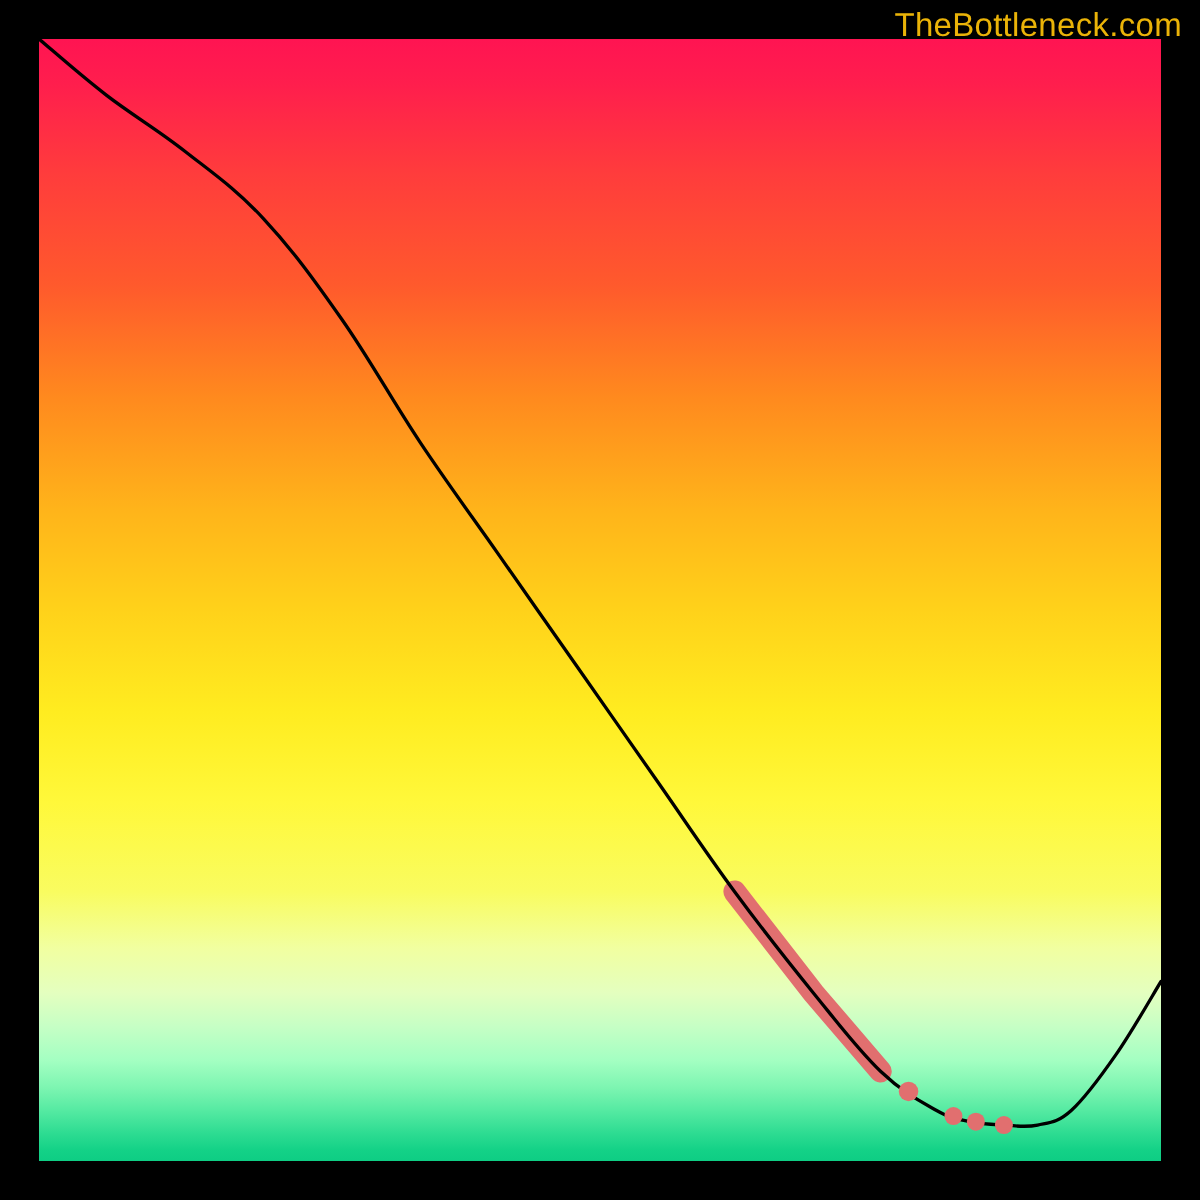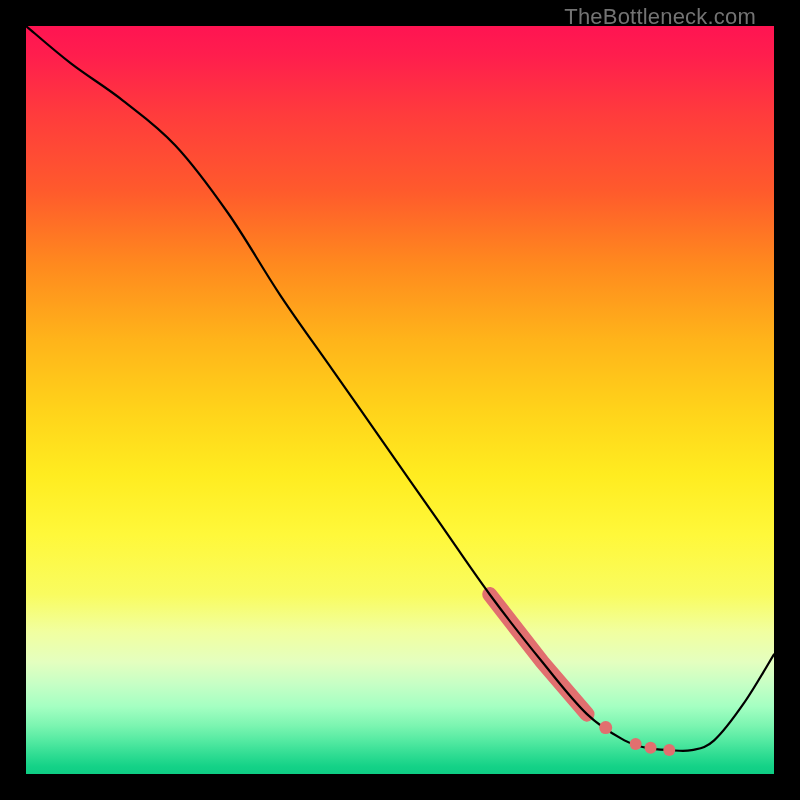--- a/index.html
+++ b/index.html
@@ -33,22 +33,22 @@
       #55eaa2 95.5%,
       #2edc92 97.5%,
       #14d287 99%,
       #0ecd84 100%
     );
   }
 
   .watermark {
     position: absolute;
     top: 4px;
-    right: 44px;
-    color: #737373;
+    right: 12px;
+    color: #eab308;
     font-size: 22px;
     font-weight: 400;
     letter-spacing: 0.2px;
     z-index: 5;
   }
 
   svg.overlay {
     position: absolute;
     left: 26px;
     top: 26px;

